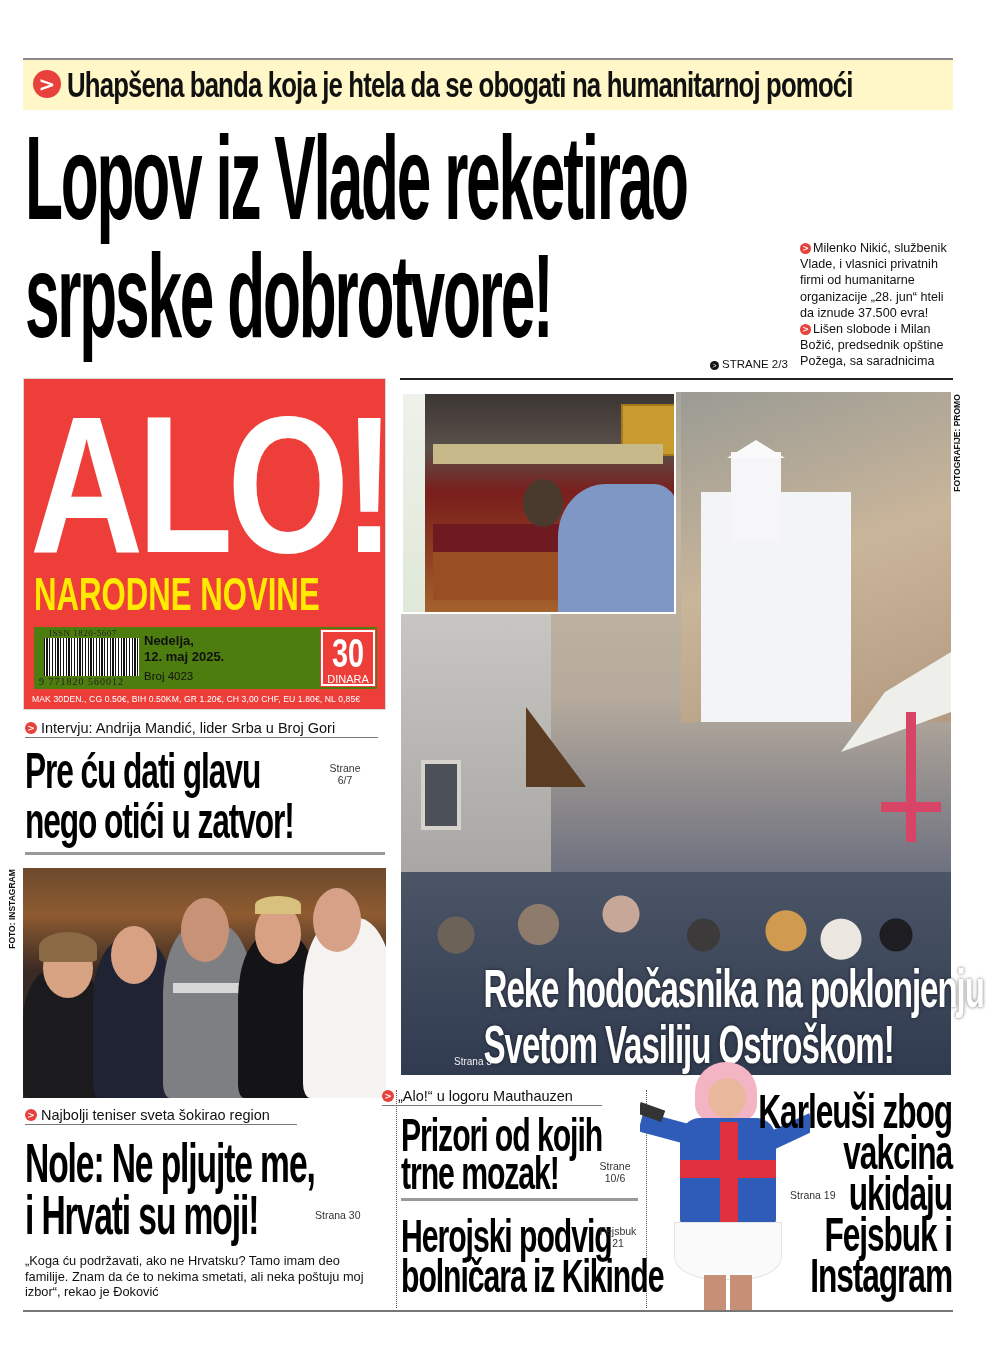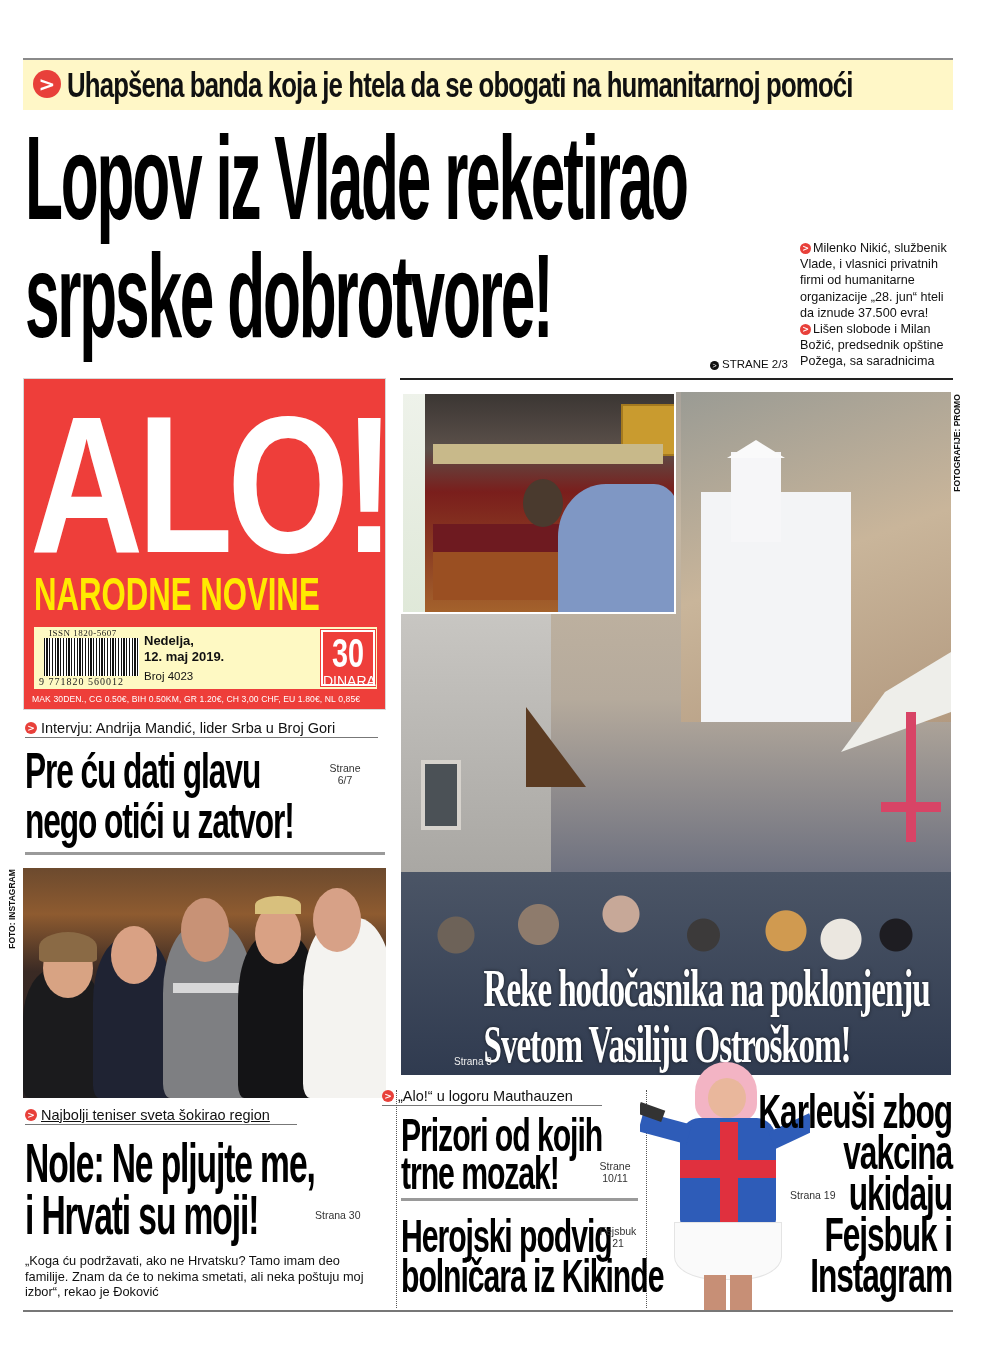--- a/index.html
+++ b/index.html
@@ -23,30 +23,30 @@
   #strane-main { position: absolute; left: 710px; top: 358px; font-size: 11.5px; color: #111; }
   #strane-main .dot { display:inline-block; width:9px; height:9px; border-radius:50%; background:#111; color:#fff; font-size:7px; line-height:9px; text-align:center; margin-right:3px; }
 
   #rule-main { position: absolute; left: 400px; top: 378px; width: 553px; height: 2px; background: #222; }
 
   
   #masthead { position: absolute; left: 23px; top: 378px; width: 363px; height: 332px; background: #ee3e3a; border: 1px solid #d8d8d8; }
   #logo { position: absolute; left: 6px; top: 8px; font-size: 160px; font-weight: 700; color: #fff; white-space: nowrap; transform: scale(0.98, 1.22); transform-origin: left top; letter-spacing: -6px; line-height: 1; font-family: "Liberation Sans", sans-serif; }
   #subtitle { position: absolute; left: 10px; top: 190px; font-size: 38px; font-weight: 700; color: #ffea00; white-space: nowrap; transform: scale(0.82, 1.2); transform-origin: left top; letter-spacing: 0px; }
 
-  #infobox { position: absolute; left: 10px; top: 248px; width: 343px; height: 62px; background: #fef9c3; }
+  #infobox { position: absolute; left: 10px; top: 248px; width: 343px; height: 62px; background: #4d7c0f; }
   #issn { position: absolute; left: 15px; top: 1px; font-family: "Liberation Serif", serif; font-size: 9px; color: #222; letter-spacing: 0.5px; }
   #barcode { position: absolute; left: 10px; top: 11px; width: 95px; height: 38px; background: repeating-linear-gradient(90deg, #111 0 1px, #fff 1px 2px, #111 2px 4px, #fff 4px 5px, #111 5px 6px, #fff 6px 8px, #111 8px 9px, #fff 9px 11px); }
   #barcode-num { position: absolute; left: 5px; top: 49px; font-family: "Liberation Serif", serif; font-size: 10px; color: #222; letter-spacing: 1px; }
   #date-day { position: absolute; left: 110px; top: 6px; font-size: 13px; font-weight: 700; color: #111; }
   #date-full { position: absolute; left: 110px; top: 22px; font-size: 13px; font-weight: 700; color: #111; }
   #issue-no { position: absolute; left: 110px; top: 43px; font-size: 11.5px; color: #111; }
   #price-box { position: absolute; left: 287px; top: 3px; width: 54px; height: 56px; background: #ee3e3a; border: 2px solid #fff; outline: 1px solid #ee3e3a; }
   #price-num { position: absolute; left: 0; top: 0; width: 100%; text-align: center; font-size: 36px; font-weight: 700; color: #fff; transform: scale(0.8, 1.15); transform-origin: center top; line-height: 1; }
-  #price-cur { position: absolute; left: 0; top: 41px; width: 100%; text-align: center; font-size: 14px; color: #fff; }
+  #price-cur { position: absolute; left: 0; top: 41px; width: 100%; text-align: center; font-size: 11px; color: #fff; }
   #prices-foreign { position: absolute; left: 8px; top: 315px; font-size: 8.6px; color: #fff; white-space: nowrap; letter-spacing: 0.1px; }
 
   
   .kick { position: absolute; font-size: 14.5px; color: #111; white-space: nowrap; border-bottom: 1.5px solid #777; padding-bottom: 1px; }
   .kick .arrow-icon { width: 12px; height: 12px; font-size: 9px; line-height: 12px; margin-right: 4px; margin-top: -2px; }
   #k-interview { left: 25px; top: 720px; width: 353px; }
   .sub-hl { position: absolute; font-size: 44px; font-weight: 700; color: #000; white-space: nowrap; transform-origin: left top; letter-spacing: -1.5px; line-height: 1; }
   #hl-interview-1 { left: 25px; top: 745px; transform: scale(0.72, 1.15); }
   #hl-interview-2 { left: 25px; top: 795px; transform: scale(0.72, 1.15); }
   .pageref { position: absolute; font-size: 10.5px; color: #333; text-align: center; line-height: 12px; }
@@ -54,34 +54,34 @@
   #rule-interview { position: absolute; left: 25px; top: 852px; width: 360px; height: 3px; background: #9a9a9a; }
 
   
   #credit-instagram { position: absolute; left: 4px; top: 870px; width: 14px; height: 80px; }
   #credit-instagram span { position: absolute; left: -32px; top: 34px; transform: rotate(-90deg); font-size: 8.5px; font-weight: 700; color: #111; white-space: nowrap; width: 80px; text-align: center; }
   #photo-players { position: absolute; left: 23px; top: 868px; width: 363px; height: 230px; overflow: hidden;
     background: linear-gradient(180deg, #6c4a2e 0%, #8e5b30 20%, #3a2a24 45%, #2a2325 100%); }
   .person { position: absolute; bottom: 0; border-radius: 40% 40% 8% 8%; }
   .head { position: absolute; border-radius: 50%; background: #d9a184; }
 
-  #k-nole { left: 25px; top: 1107px; width: 272px; text-decoration: underline; }
+  #k-nole { left: 25px; top: 1107px; width: 272px; }
   #hl-nole-1 { left: 25px; top: 1135px; transform: scale(0.73, 1.2); font-size: 46px; }
   #hl-nole-2 { left: 25px; top: 1187px; transform: scale(0.73, 1.2); font-size: 46px; }
   #ref-nole { left: 315px; top: 1209px; width: 50px; text-align: left; }
   #quote-nole { position: absolute; left: 25px; top: 1253px; width: 360px; font-size: 12.8px; line-height: 15.5px; color: #111; }
 
   
   #credit-promo { position: absolute; left: 950px; top: 395px; width: 14px; height: 100px; }
   #credit-promo span { position: absolute; left: -43px; top: 43px; transform: rotate(-90deg); font-size: 8.5px; font-weight: 700; color: #111; white-space: nowrap; width: 100px; text-align: center; }
   #photo-monastery { position: absolute; left: 401px; top: 392px; width: 550px; height: 683px; overflow: hidden;
     background: linear-gradient(180deg, #a8a29a 0%, #c4b6a2 20%, #b5aa9c 45%, #6f7280 70%, #3f4b5e 100%); }
   #photo-relics { position: absolute; left: 401px; top: 392px; width: 275px; height: 222px; overflow: hidden; border: 2px solid #fff;
     background: linear-gradient(180deg, #3b3633 0%, #5b504a 25%, #7a1e1c 45%, #8a3b22 70%, #a4622c 100%); }
-  #hl-monastery { position: absolute; left: 408px; top: 962px; width: 540px; text-align: left; font-family: Liberation Serif, serif; }
+  #hl-monastery { position: absolute; left: 408px; top: 962px; width: 540px; text-align: left; }
   #hl-monastery .l { display: block; font-size: 46px; font-weight: 700; color: #fff; white-space: nowrap; transform: scale(0.72, 1.15); transform-origin: center top; letter-spacing: -1.5px; line-height: 1; text-shadow: 0 0 4px rgba(0,0,0,0.6); }
   #hl-monastery .l2 { margin-top: 10px; }
   #ref-monastery { position: absolute; left: 454px; top: 1056px; font-size: 10px; color: #eee; }
 
   
   #k-mauthausen { left: 382px; top: 1088px; width: 220px; }
   #hl-maut-1 { left: 401px; top: 1112px; transform: scale(0.72, 1.12); font-size: 42px; }
   #hl-maut-2 { left: 401px; top: 1150px; transform: scale(0.72, 1.12); font-size: 42px; }
   #ref-maut { left: 595px; top: 1160px; width: 40px; }
   #rule-maut { position: absolute; left: 401px; top: 1198px; width: 237px; height: 3px; background: #9a9a9a; }
@@ -118,21 +118,21 @@
 <div id="rule-main"></div>
 
 <div id="masthead">
   <div id="logo">ALO!</div>
   <div id="subtitle">NARODNE NOVINE</div>
   <div id="infobox">
     <div id="issn">ISSN 1820-5607</div>
     <div id="barcode"></div>
     <div id="barcode-num">9 771820 560012</div>
     <div id="date-day">Nedelja,</div>
-    <div id="date-full">12. maj 2019.</div>
+    <div id="date-full">12. maj 2025.</div>
     <div id="issue-no">Broj 4023</div>
     <div id="price-box">
       <div id="price-num">30</div>
       <div id="price-cur">DINARA</div>
     </div>
   </div>
   <div id="prices-foreign">MAK 30DEN., CG 0.50€, BIH 0.50KM, GR 1.20€, CH 3,00 CHF, EU 1.80€, NL 0,85€</div>
 </div>
 
 <div id="k-interview" class="kick">
@@ -211,21 +211,21 @@
 </div>
 <div id="ref-monastery">Strana 3</div>
 
 <div id="k-mauthausen" class="kick">
   <span class="arrow-icon">&gt;</span><span>„Alo!“ u logoru Mauthauzen</span>
 </div>
 <div id="hl-maut-1" class="sub-hl">Prizori od kojih</div>
 <div id="hl-maut-2" class="sub-hl">trne mozak!</div>
 <div id="ref-maut" class="pageref">
   <span>Strane</span><br>
-  <span>10/11</span>
+  <span>10/6</span>
 </div>
 <div id="rule-maut"></div>
 
 <div id="hl-hero-1" class="sub-hl">Herojski podvig</div>
 <div id="hl-hero-2" class="sub-hl">bolničara iz Kikinde</div>
 <div id="ref-hero" class="pageref">
   <span>Fejsbuk</span><br>
   <span>21</span>
 </div>
 <div class="vdots" style="left:396px;top:1090px;height:218px;"></div>

